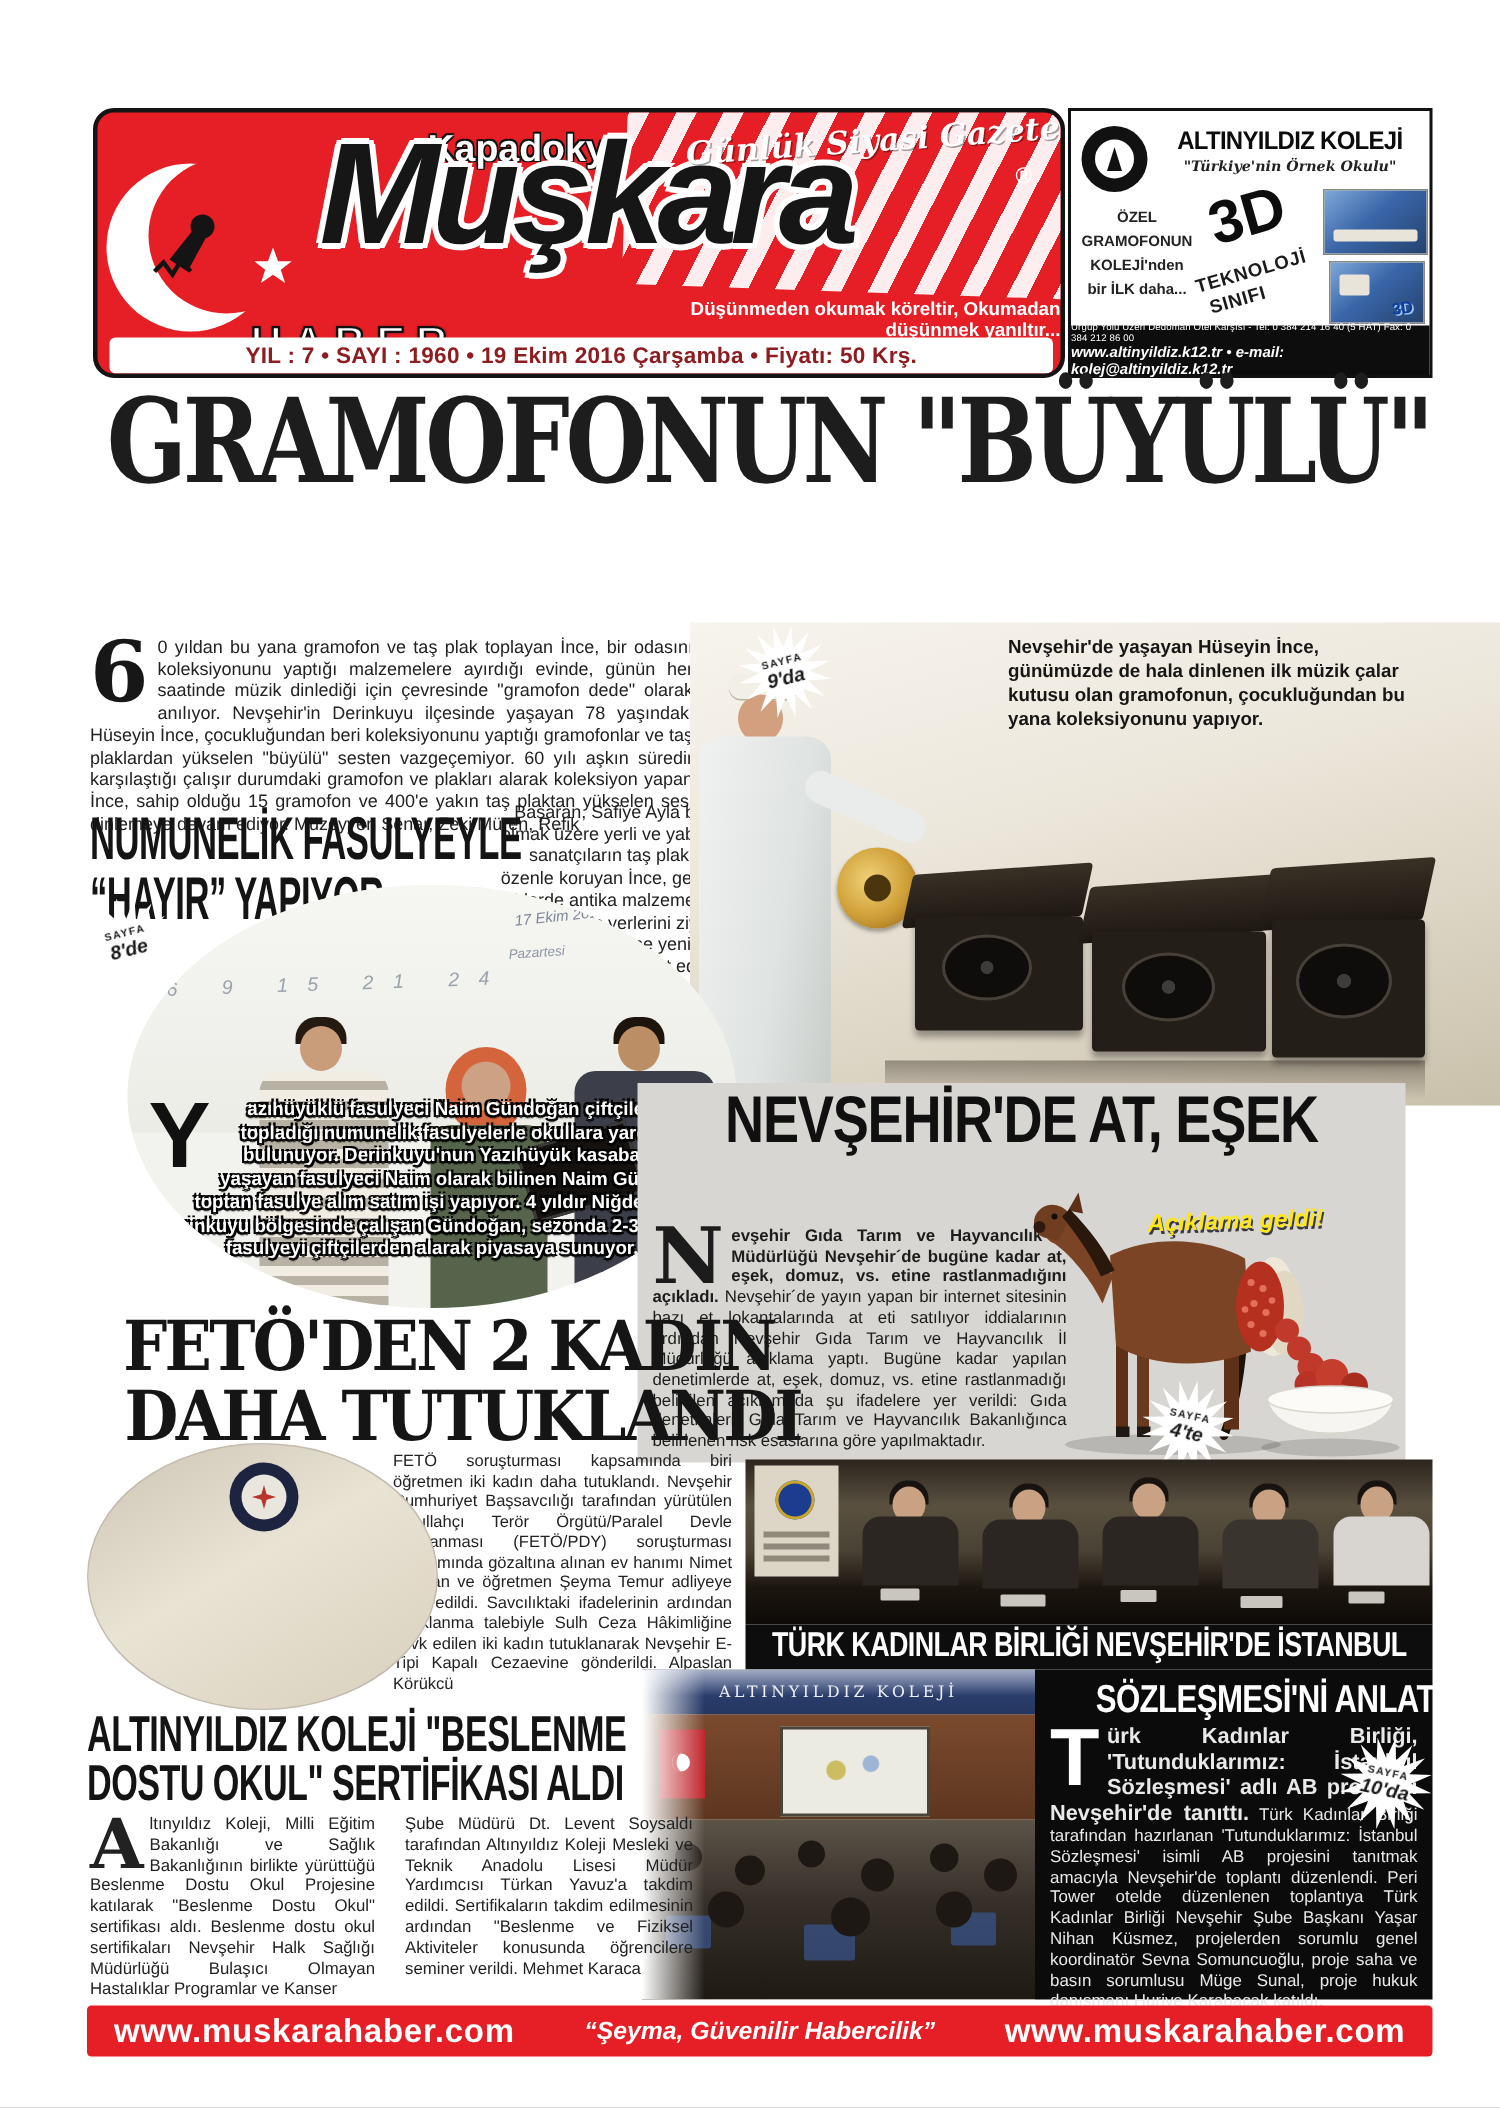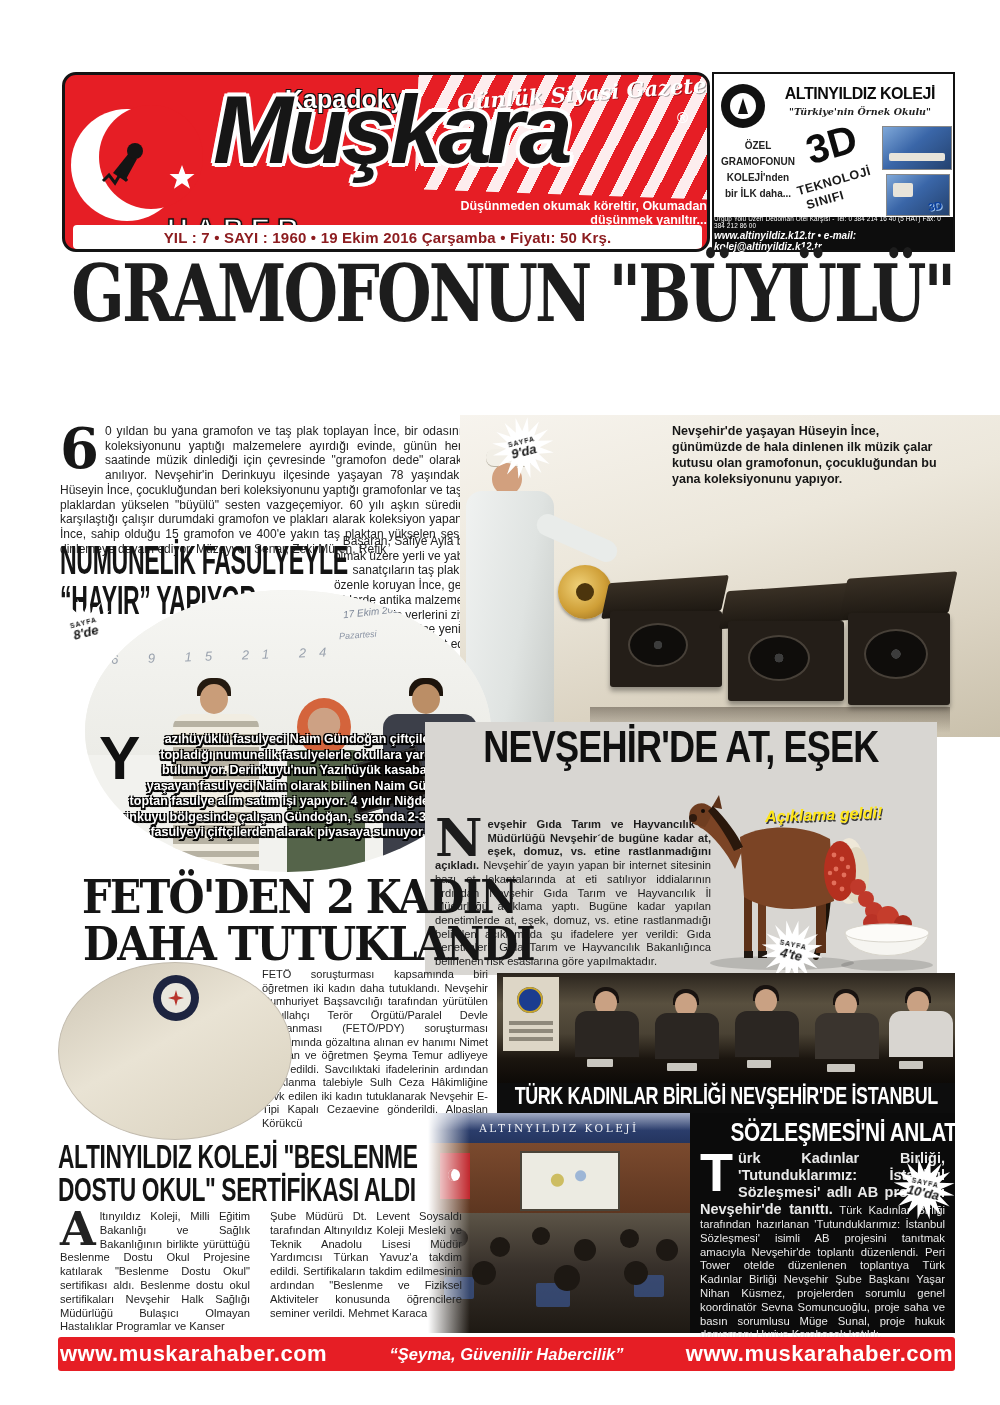--- a/index.html
+++ b/index.html
@@ -189,21 +189,21 @@
   .bes-head{left:58px;top:1140px;color:#141414;font-weight:bold;}
   .bes-head .ln{display:block;font-size:30px;line-height:33px;}
   .bes-head .ln span{display:inline-block;transform:scale(.76,1.12);transform-origin:left center;white-space:nowrap;letter-spacing:-.5px;}
   .bes-col{font-size:11.2px;line-height:13.8px;color:#222;}
   .bes-c1{left:60px;top:1210px;width:190px;}
   .bes-c2{left:270px;top:1210px;width:192px;}
   .bes-col .dropA{float:left;font-family:"DejaVu Serif",serif;font-weight:bold;font-size:46px;line-height:38px;padding-right:4px;}
 
   
   .footer{left:58px;top:1337px;width:897px;height:34px;background:#e61e25;border-radius:3px;
-          display:flex;align-items:center;justify-content:space-between;padding:0 2px;box-sizing:border-box;}
+          display:flex;align-items:center;justify-content:space-between;padding:0 18px;box-sizing:border-box;}
   .footer .url{color:#fff;font-weight:bold;font-size:22px;letter-spacing:.5px;}
   .footer .quote{color:#fff;font-weight:bold;font-style:italic;font-size:16.5px;}
 </style>
 </head>
 <body>
 
 <div class="page">
 
   <div class="abs masthead">
     <div class="mast-stripes"></div>

